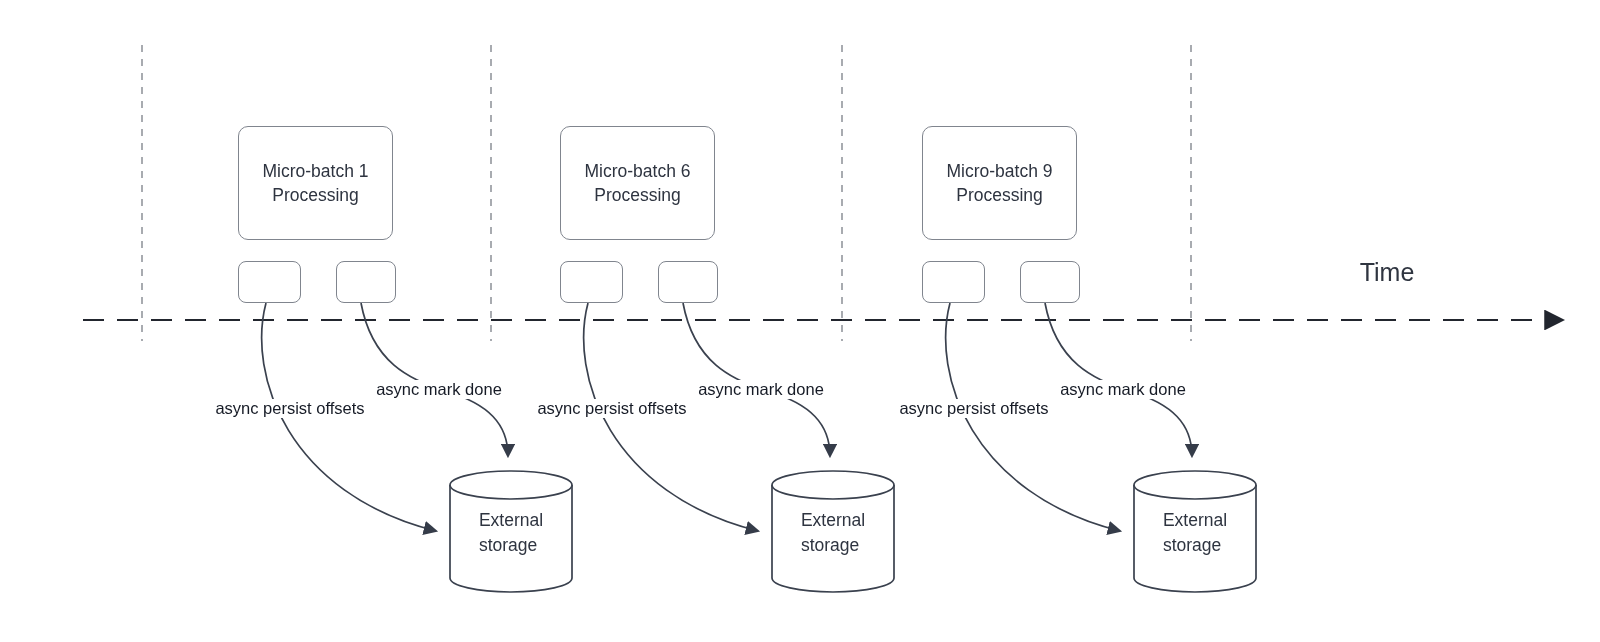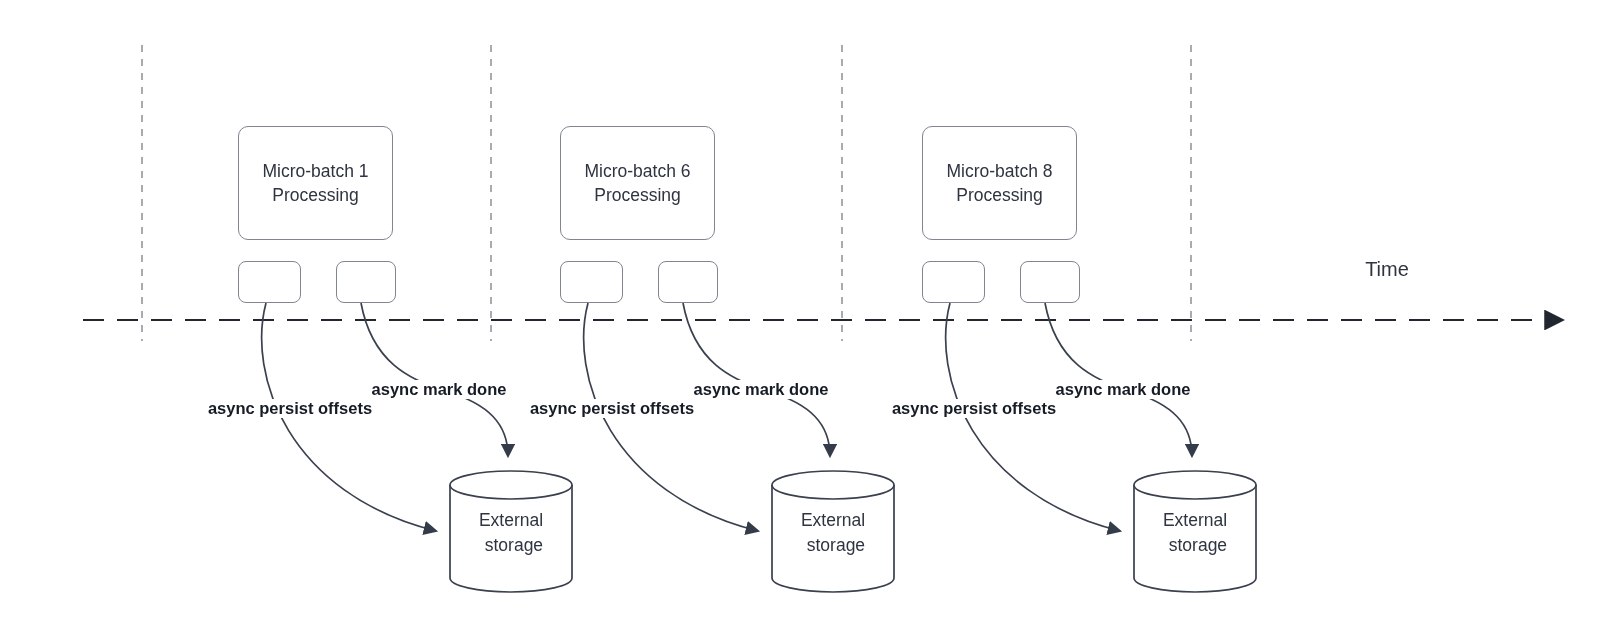--- a/index.html
+++ b/index.html
@@ -27,35 +27,35 @@
   }
   .small-box {
     position:absolute; top:261px; height:42px; box-sizing:border-box;
     border:1.5px solid #80858e; border-radius:8px; background:#ffffff;
   }
   .small-a { left:calc(238px + var(--dx)); width:63px; }
   .small-b { left:calc(336px + var(--dx)); width:60px; }
 
   .conn-label {
     position:absolute; transform:translateX(-50%);
-    font-size:16.5px; font-weight:bold; color:#161b26;
+    font-size:16.5px; font-weight:normal; color:#161b26;
     background:#ffffff; padding:0 4px; white-space:nowrap;
   }
   .persist-label { left:calc(290px + var(--dx)); top:399px; }
   .done-label    { left:calc(439px + var(--dx)); top:380px; }
 
   .storage-label {
     position:absolute; left:calc(511px + var(--dx)); top:508px;
-    transform:translateX(-50%); text-align:right;
+    transform:translateX(-50%); text-align:left;
     font-size:17.5px; line-height:1.45; color:#2e3440; white-space:pre-line;
   }
 
   .time-label {
     position:absolute; left:1387px; top:258px; transform:translateX(-50%);
-    font-size:20px; color:#2f3540;
+    font-size:25px; color:#2f3540;
   }
 </style>
 </head>
 <body>
 
 <div id="canvas">
 
   <svg id="wires" xmlns="http://www.w3.org/2000/svg" width="1600" height="642">
     <defs>
       <marker id="m-arrow" viewBox="0 0 10 10" refX="8.5" refY="5" markerWidth="8.5" markerHeight="8.5" orient="auto-start-reverse">
@@ -111,21 +111,21 @@
 Processing</div>
     <div class="small-box small-a"></div>
     <div class="small-box small-b"></div>
     <div class="conn-label persist-label">async persist offsets</div>
     <div class="conn-label done-label">async mark done</div>
     <div class="storage-label">External
 storage</div>
   </div>
 
   <div class="section" style="--dx:684px">
-    <div class="big-box">Micro-batch 8
+    <div class="big-box">Micro-batch 9
 Processing</div>
     <div class="small-box small-a"></div>
     <div class="small-box small-b"></div>
     <div class="conn-label persist-label">async persist offsets</div>
     <div class="conn-label done-label">async mark done</div>
     <div class="storage-label">External
 storage</div>
   </div>
 
   <div class="time-label">Time</div>

